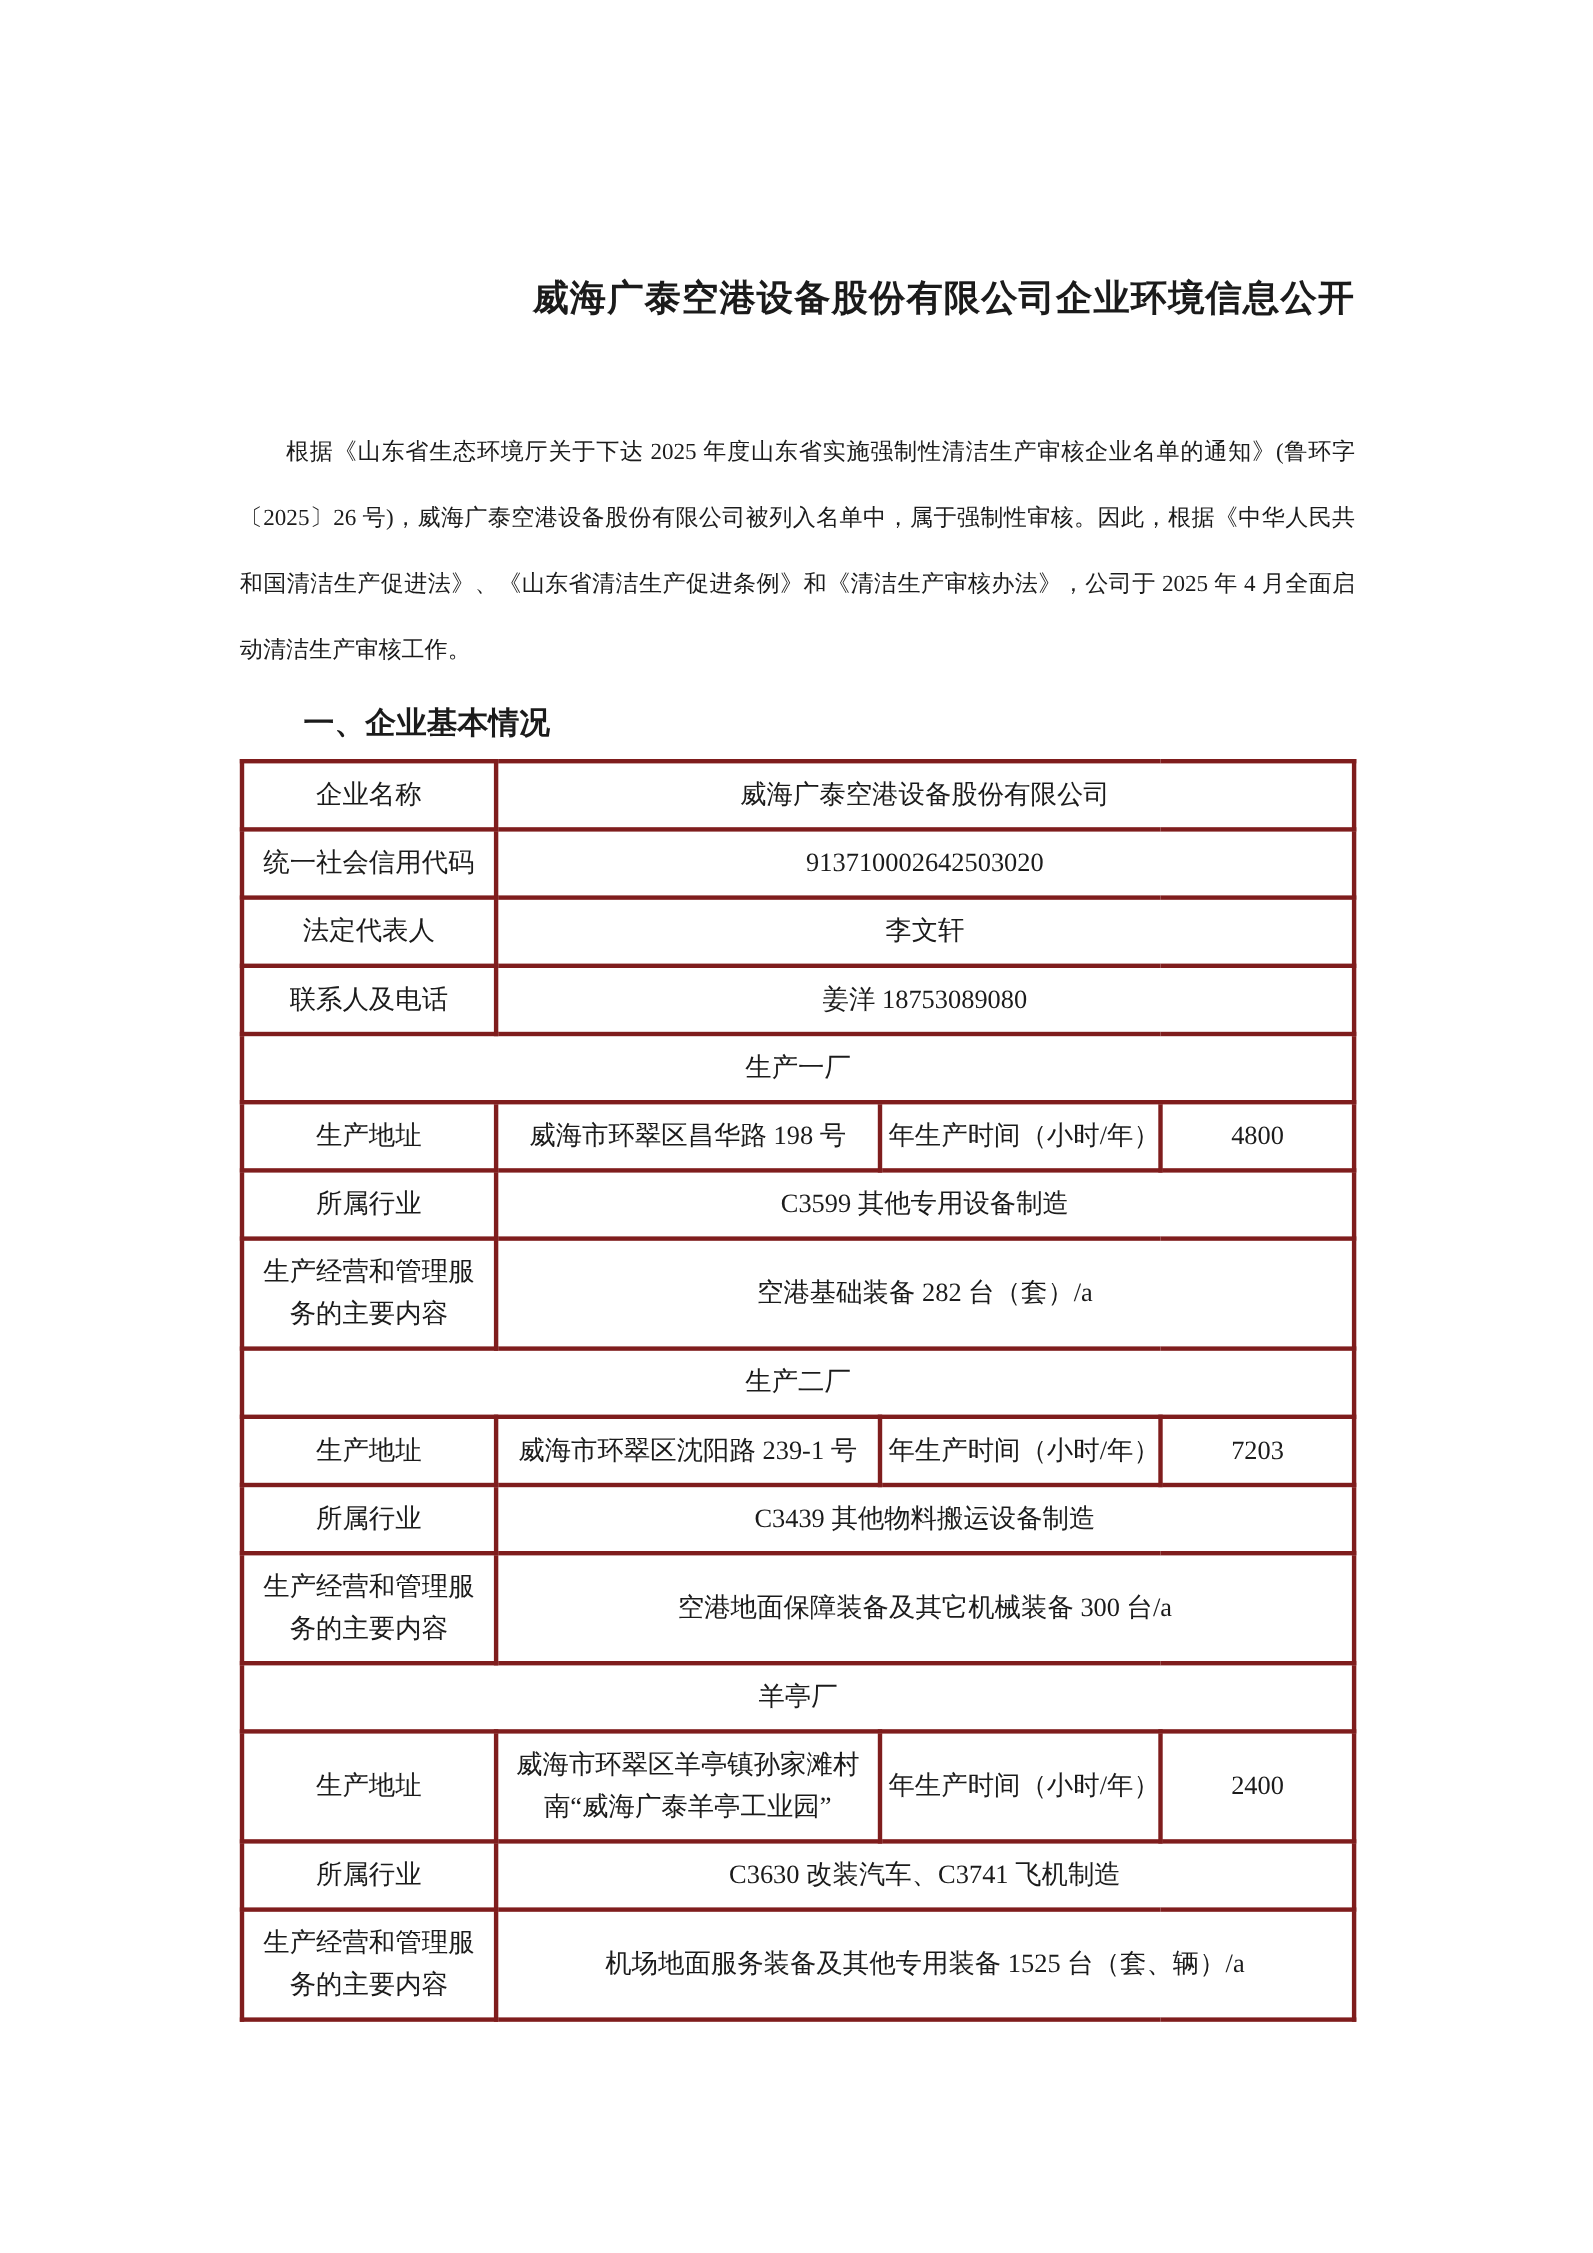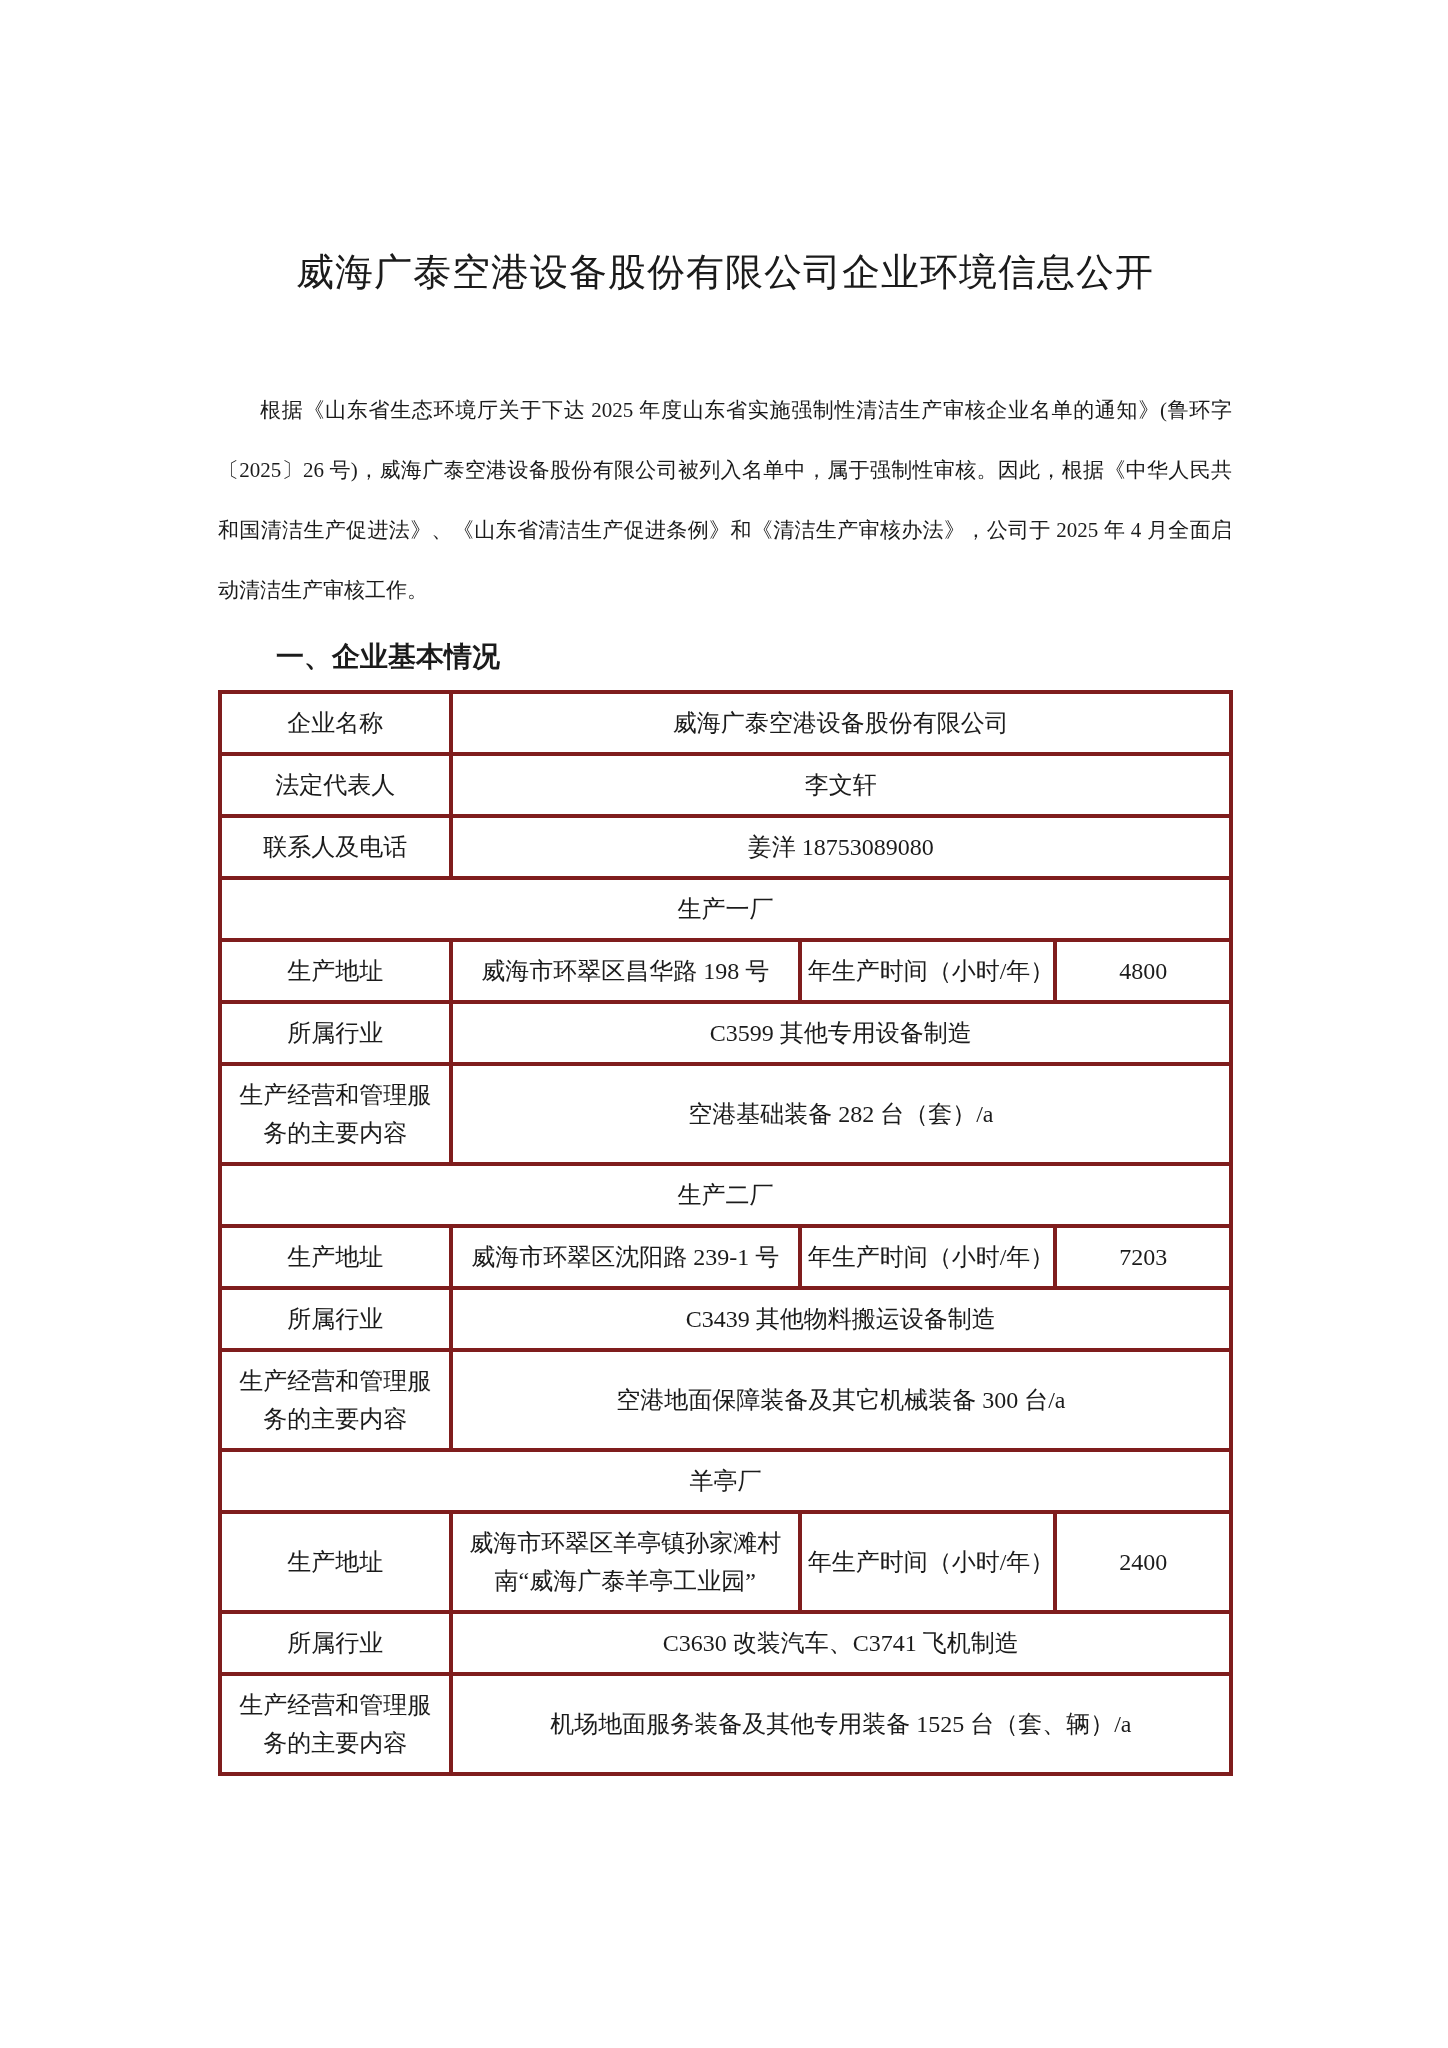--- a/index.html
+++ b/index.html
@@ -18,23 +18,23 @@
   }
   .content {
     position: absolute;
     left: 218px;
     top: 0;
     width: 1014px;
   }
   h1.doc-title {
     margin: 0;
     padding-top: 250px;
-    font-size: 38px;
-    font-weight: normal;
-    text-align: center;
+    font-size: 33px;
+    font-weight: bold;
+    text-align: right;
     line-height: 44px;
     letter-spacing: 1px;
   }
   p.body-para {
     margin: 0;
     font-size: 21px;
     line-height: 60px;
     text-align: justify;
     text-justify: inter-ideograph;
     text-indent: 2em;
@@ -94,20 +94,24 @@
           <col class="c2">
           <col class="c3">
           <col class="c4">
       </colgroup>
       <tbody>
         <tr>
           <td>企业名称</td>
           <td colspan="3">威海广泰空港设备股份有限公司</td>
         </tr>
         <tr>
+          <td>统一社会信用代码</td>
+          <td colspan="3">913710002642503020</td>
+        </tr>
+        <tr>
           <td>法定代表人</td>
           <td colspan="3">李文轩</td>
         </tr>
         <tr>
           <td>联系人及电话</td>
           <td colspan="3">姜洋 18753089080</td>
         </tr>
 
         <tr>
           <td colspan="4">生产一厂</td>

